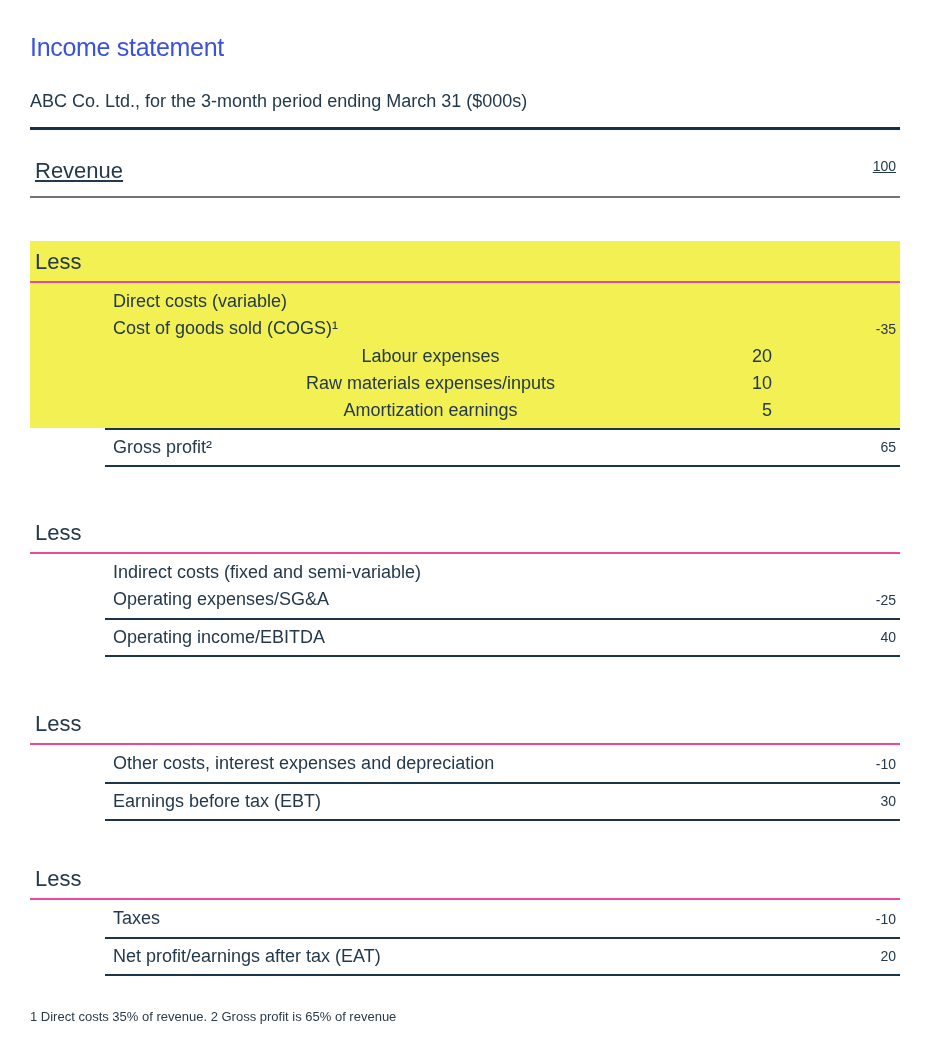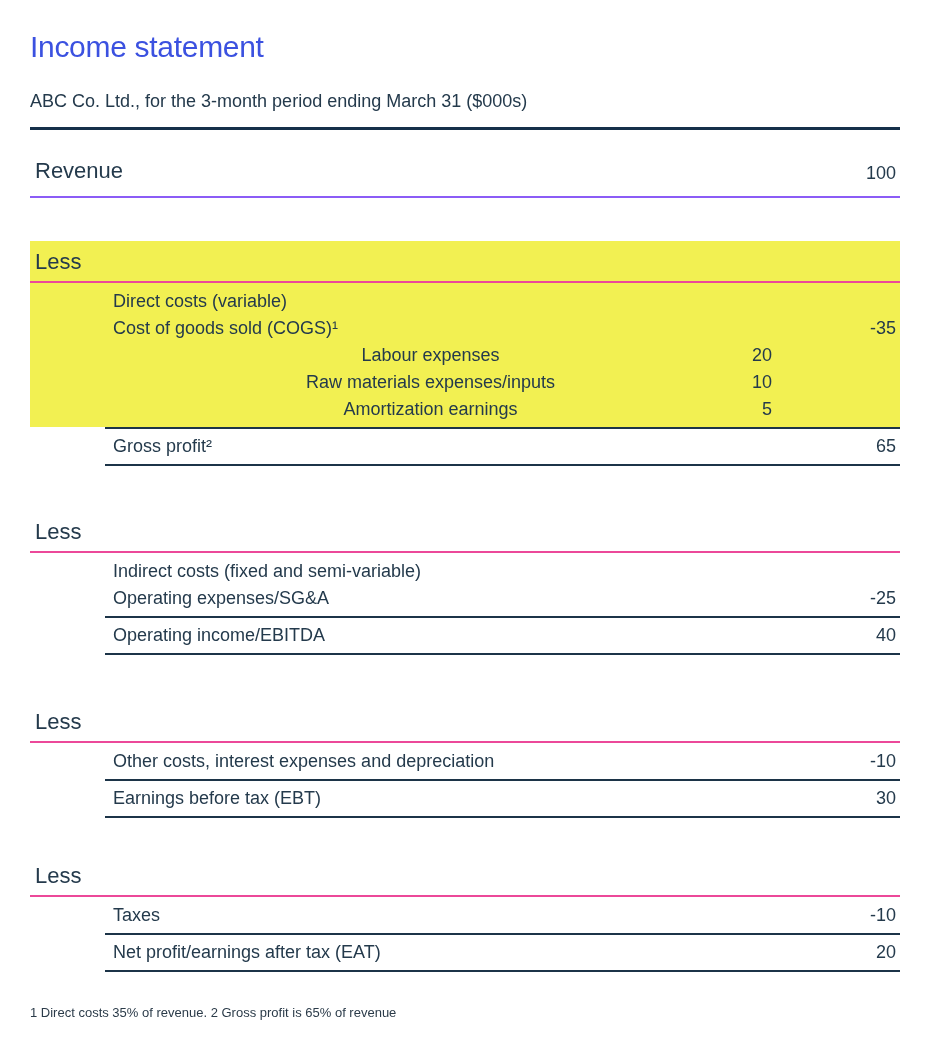--- a/index.html
+++ b/index.html
@@ -7,35 +7,35 @@
   body {
     width:926px; height:1058px;
     font-family:"Liberation Sans","DejaVu Sans",sans-serif;
     color:#243A4C;
     position:relative;
     overflow:hidden;
   }
   .page { padding:30px 26px 0 30px; }
 
   .title {
-    font-size:30px; line-height:34px; font-weight:500;
+    font-size:25px; line-height:34px; font-weight:500;
     color:#3B51E0; letter-spacing:-0.3px;
   }
   .subtitle {
     margin-top:25px; font-size:18px; line-height:24px; color:#243A4C;
   }
   .top-rule { border-top:3px solid #16304A; margin-top:14px; }
 
   .revenue-row {
-    display:flex; align-items:flex-end;
-    padding:28px 0 12px; border-bottom:2px solid #8b5cf6;
+    display:flex; align-items:flex-start;
+    padding:28px 0 12px; border-bottom:2px solid #737373;text-decoration:underline;
   }
   .revenue-row .label { flex:1; font-size:22px; line-height:26px; padding-left:5px; }
 
-  .val-main { width:124px; padding-right:4px; text-align:right; font-size:18px; }
+  .val-main { width:124px; padding-right:4px; text-align:right; font-size:14px; }
   .val-mid  { width:60px;  text-align:right; font-size:18px; }
 
   .section { margin-top:43px; }
   .section.highlight { background:#F2F052; }
   .sec2 { margin-top:45px; }
   .sec3 { margin-top:46px; }
   .sec4 { margin-top:37px; }
 
   .section-heading {
     font-size:22px; line-height:26px; padding:8px 0 6px 5px;

